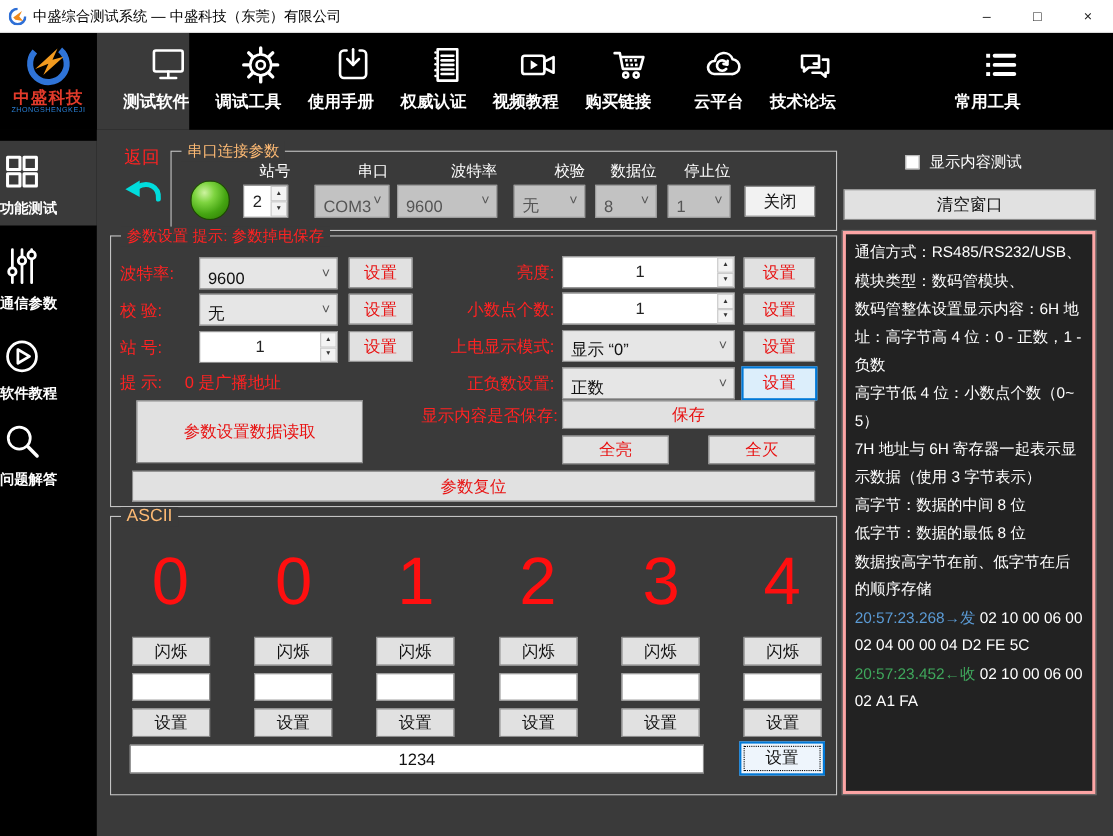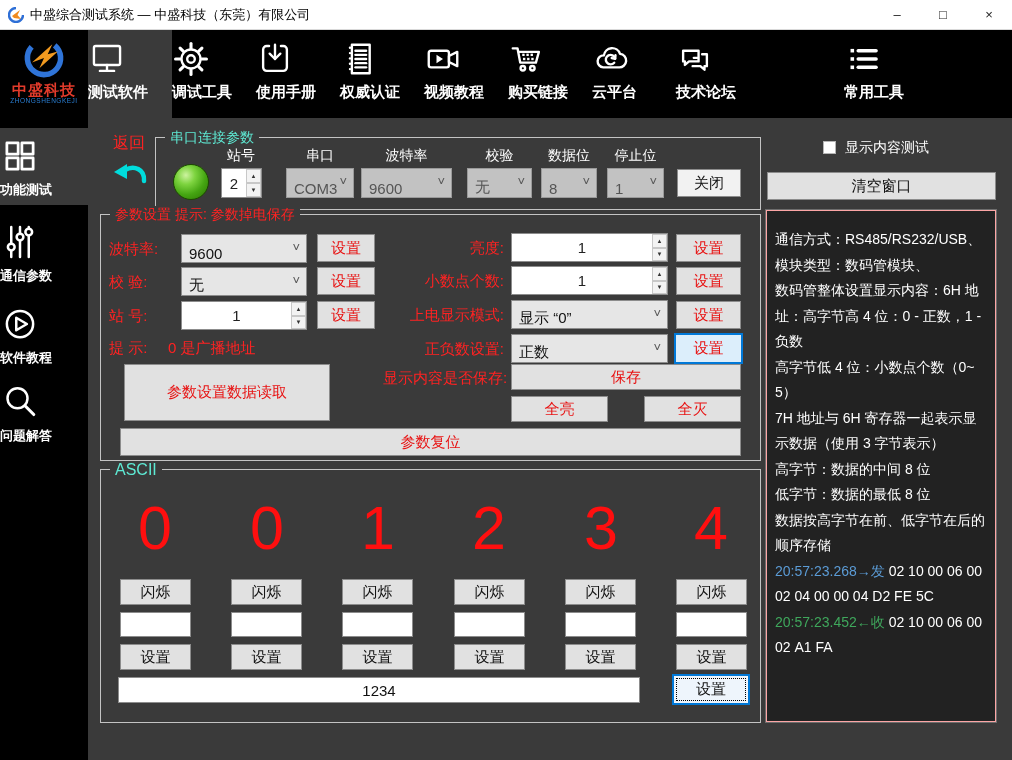--- a/index.html
+++ b/index.html
@@ -8,66 +8,66 @@
   .abs { position:absolute; }
 
   
   .titlebar { left:0; top:0; width:1012px; height:30px; background:#ffffff; border-bottom:1px solid #d9d9d9; display:flex; align-items:center; }
   .titlebar .ttl { font-size:13px; color:#000; margin-left:8px; }
   .win-ctrls { margin-left:auto; display:flex; height:30px; }
   .win-ctrls .wc { width:46px; display:flex; align-items:center; justify-content:center; font-size:13px; color:#222; cursor:default; }
 
   
   .navbar { left:0; top:30px; width:1012px; height:88px; background:#000; }
-  .tab { position:absolute; top:0; width:84px; height:88px; display:flex; flex-direction:column; align-items:flex-start; justify-content:flex-start; padding-top:10px; color:#fff; }
+  .tab { position:absolute; top:0; width:84px; height:88px; display:flex; flex-direction:column; align-items:flex-end; justify-content:flex-start; padding-top:10px; color:#fff; }
   .tab.sel { background:#3a3a3a; }
   .tab .nav-lbl { font-size:15px; font-weight:bold; margin-top:5px; white-space:nowrap; }
   .tab svg { width:38px; height:38px; }
 
   
   .logo { left:0; top:30px; width:88px; height:88px; background:#000; display:flex; flex-direction:column; align-items:center; padding-top:4px; }
   .logo-cn { font-size:15px; font-weight:bold; color:#e23b2b; letter-spacing:1px; line-height:15px; }
   .logo-en { font-size:6.5px; color:#2a7fd4; letter-spacing:.5px; }
 
   
   .sidebar { left:0; top:118px; width:88px; height:642px; background:#000; }
   .side-item { position:absolute; left:0; width:88px; display:flex; flex-direction:column; align-items:flex-start; color:#fff; }
   .side-item.sel { background:#3a3a3a; }
   .side-item .side-lbl { font-size:13px; font-weight:bold; margin-top:5px; }
   .side-item svg { width:40px; height:40px; }
 
   
   .gbox { position:absolute; border:1px solid #c3c3c3; }
-  .gleg { position:absolute; top:-9px; left:9px; background:#3a3a3a; padding:0 5px; font-size:14px; color:#5eead4; white-space:nowrap; }
+  .gleg { position:absolute; top:-9px; left:9px; background:#3a3a3a; padding:0 5px; font-size:14px; color:#fdba74; white-space:nowrap; }
   .gleg.red { color:#ff2222; }
 
   
   .rlbl { position:absolute; color:#ff2222; font-size:15px; white-space:nowrap; }
-  .wlbl { position:absolute; color:#fff; font-size:14px; text-align:center; white-space:nowrap; }
+  .wlbl { position:absolute; color:#fff; font-size:14px; text-align:right; white-space:nowrap; }
   .btn { position:absolute; background:#e1e1e1; border:1px solid #8c8c8c; color:#111; font-size:15px; display:flex; align-items:center; justify-content:center; white-space:nowrap; }
   .btn.red { color:#e81212; }
   .btn.lite { background:#f2f2f2; }
   .btn.focus-blue { background:#dceefb; border:2px solid #0078d7; }
   .btn.focus-dot { background:#eef5fc; border:2px solid #0078d7; outline:1px dotted #000; outline-offset:-5px; }
   .combo { position:absolute; background:#e6e6e6; border:1px solid #8c8c8c; color:#111; font-size:15px; display:flex; align-items:flex-end; padding:0 22px 0 7px; }
   .combo .chev { position:absolute; right:6px; top:50%; transform:translateY(-58%); color:#555; font-size:13px; }
   .combo.dis { background:#c2c2c2; color:#555; border-color:#9a9a9a; }
   .spin { position:absolute; background:#fff; border:1px solid #8c8c8c; display:flex; }
   .spin .val { flex:1; display:flex; align-items:center; justify-content:center; font-size:15px; color:#222; }
   .spin .sbtns { width:15px; display:flex; flex-direction:column; }
   .spin .sbtns div { flex:1; background:#f3f3f3; border:1px solid #c8c8c8; display:flex; align-items:center; justify-content:center; font-size:6px; color:#333; line-height:1; }
   .tinput { position:absolute; background:#fff; border:1px solid #8c8c8c; color:#111; font-size:15px; font-family:inherit; padding:0 4px; }
   .led { position:absolute; width:36px; height:36px; border-radius:50%; border:1px solid #1c4a00;
          background:radial-gradient(circle at 35% 30%, #cdf3a0 0%, #7ed440 28%, #45a512 60%, #2a7500 100%); }
   .digit { position:absolute; width:90px; text-align:center; font-size:61px; color:#ff0f0f; line-height:72px; }
 
   
   .chkbox { position:absolute; width:13px; height:13px; background:#fff; border:1px solid #b5b5b5; }
   .chklbl { position:absolute; color:#fff; font-size:14px; white-space:nowrap; }
-  .logbox { position:absolute; background:#222222; border:1px solid #fca5a5; outline:1px solid #6d6d6d; padding:16px 8px; overflow:hidden; }
+  .logbox { position:absolute; background:#222222; border:3px solid #fca5a5; outline:1px solid #6d6d6d; padding:4px 8px; overflow:hidden; }
   .logline { font-size:14px; color:#fff; line-height:25.5px; word-break:break-all; }
   .logline .tx { color:#5b9bd5; }
   .logline .rx { color:#3fa75c; }
 
   svg.icon { stroke:#fff; fill:none; stroke-width:2; stroke-linecap:round; stroke-linejoin:round; }
 </style>
 </head>
 <body>
 
 <div class="abs titlebar">

